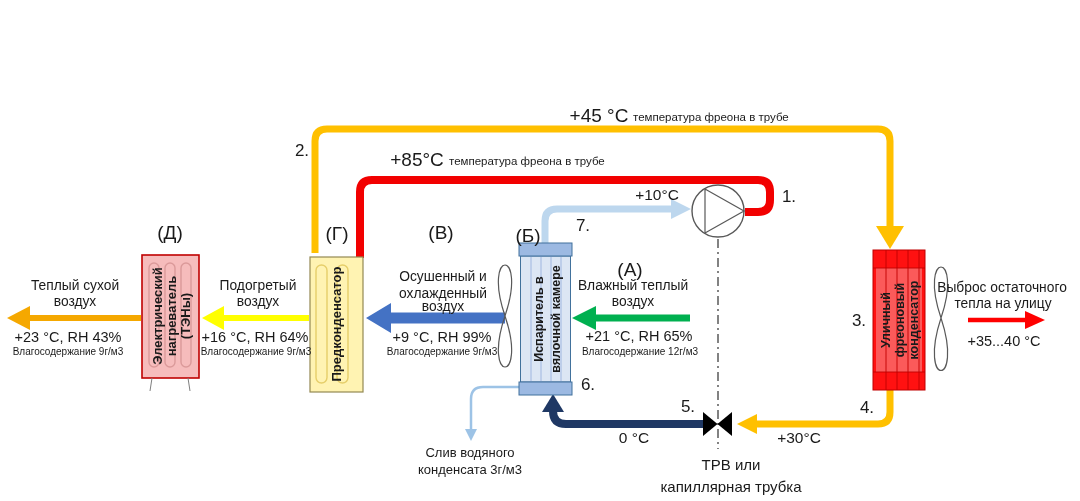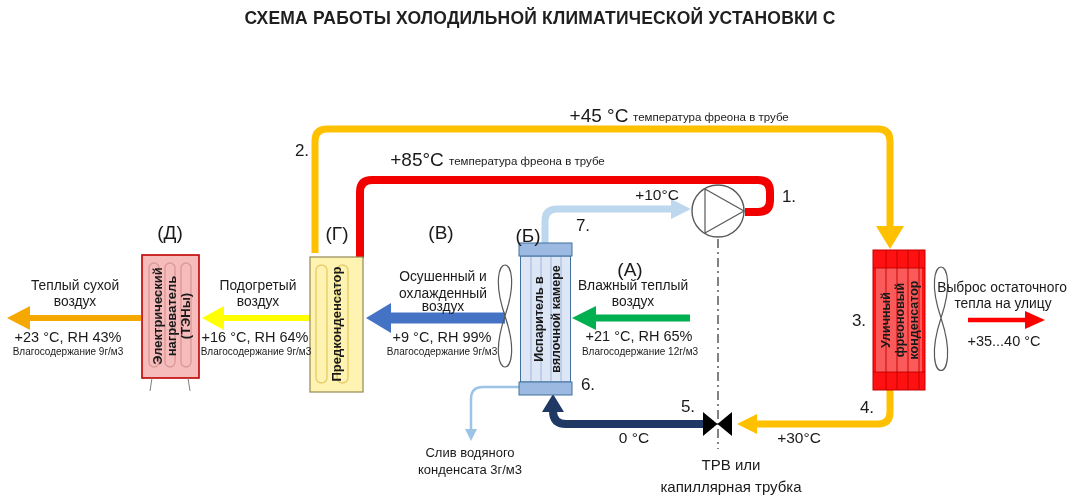--- a/index.html
+++ b/index.html
@@ -23,21 +23,20 @@
   .t-drain{font-size:13px;}
   .t-block{font-size:13px;font-weight:600;}
   .t-block-sm{font-size:12.5px;font-weight:600;}
 </style>
 </head>
 <body>
 
 <div id="stage">
 
   <div id="title">
-    <div>СХЕМА РАБОТЫ ХОЛОДИЛЬНОЙ КЛИМАТИЧЕСКОЙ УСТАНОВКИ  С</div>
   </div>
 
   <svg id="diagram" width="1080" height="501" viewBox="0 0 1080 501">
 
     <path d="M 315 253 L 315 141 Q 315 129 327 129 L 878 129 Q 890 129 890 141 L 890 228" fill="none" stroke="#FFC000" stroke-width="7"></path>
     <polygon points="876,226 904,226 890,249" fill="#FFC000"></polygon>
 
     <path d="M 360 258 L 360 192 Q 360 180 372 180 L 758 180 Q 770 180 770 192 L 770 200 Q 770 212 758 212 L 745 212" fill="none" stroke="#F20000" stroke-width="8"></path>
 
     <path d="M 545 249 L 545 221 Q 545 209 557 209 L 671 209" fill="none" stroke="#BDD7EE" stroke-width="7"></path>

